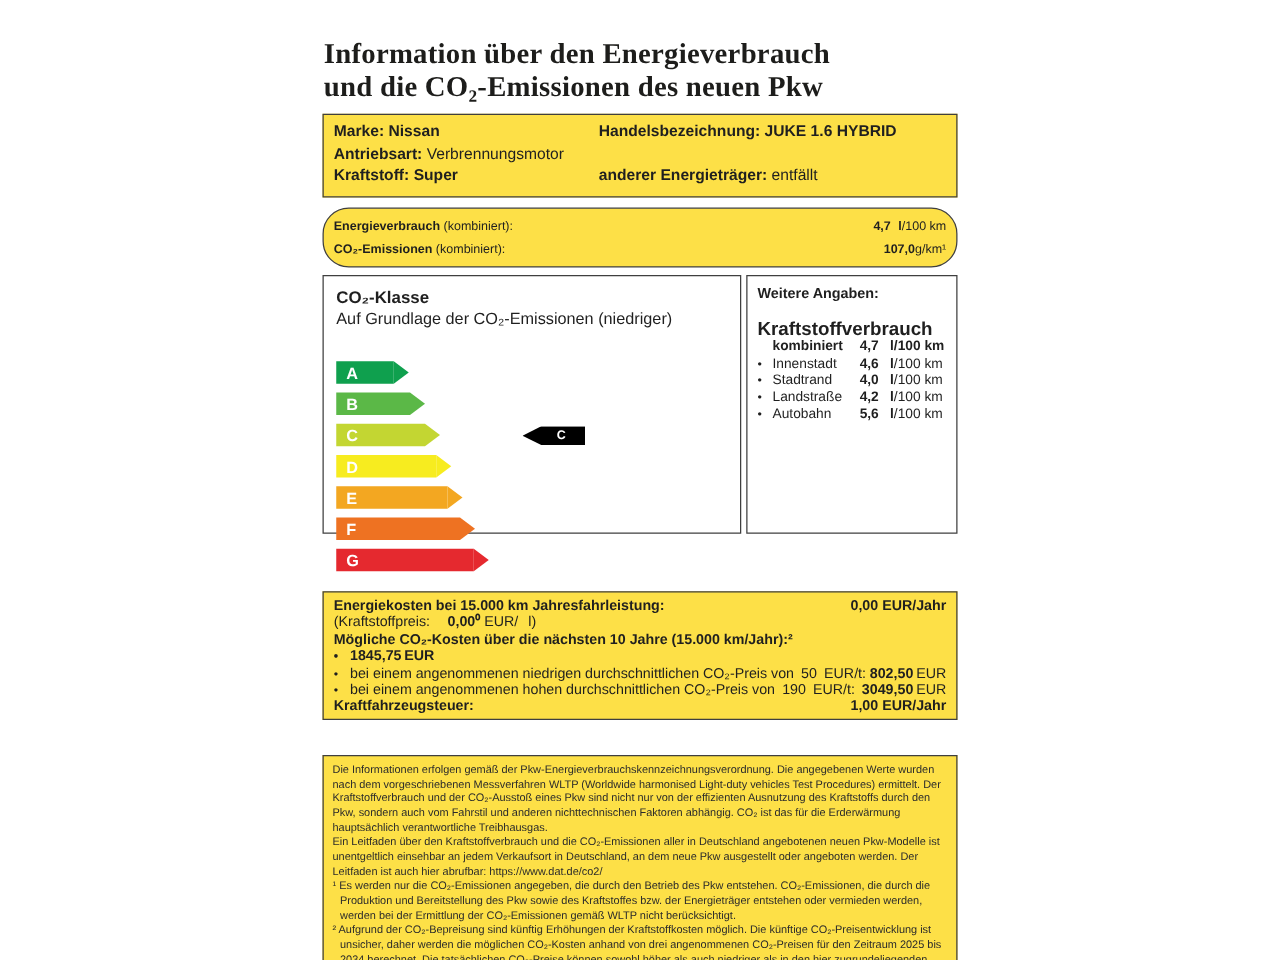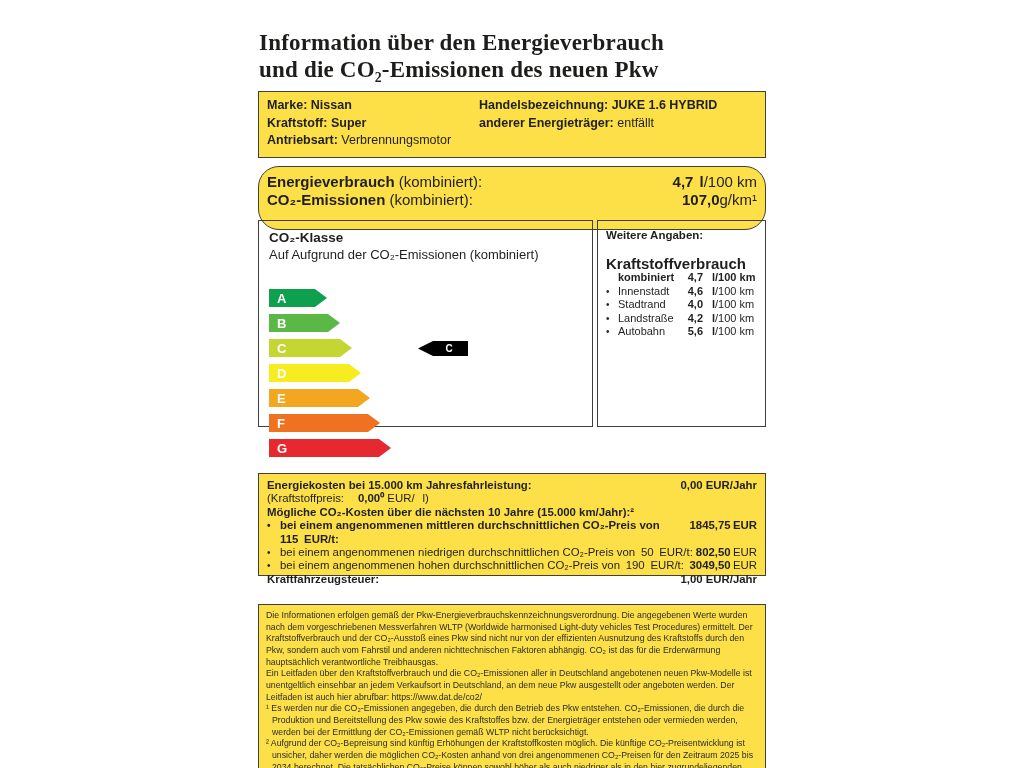--- a/index.html
+++ b/index.html
@@ -13,21 +13,21 @@
   .box { position:absolute; left:0; right:0; border:1.5px solid #3f3f3f; background:#fde047; }
 
   
   .box-vehicle { top:63px; height:67px; padding:5px 8px 4px 8px; font-size:12.5px; line-height:17.5px; }
   .vrow { display:flex; }
   .vcol1 { width:212px; }
   .vcol2 { flex:1; }
   b.lbl { font-weight:bold; }
 
   
-  .box-consumption { top:138px; height:64px; padding:6px 8px; font-size:15px; line-height:17.5px;border-radius:21px; }
+  .box-consumption { top:138px; height:48px; padding:6px 8px; font-size:10px; line-height:17.5px;border-radius:21px; }
   .crow { display:flex; align-items:baseline; }
   .crow .left { flex:1; }
   .unit-gap { display:inline-block; width:6px; }
 
   
   .class-section { position:absolute; top:192px; left:0; right:0; height:207px; display:flex; gap:4px; }
   .class-left { flex:1; border:1.5px solid #3f3f3f; padding:8px 10px; position:relative; }
   .class-left h2 { font-size:13.5px; font-weight:bold; line-height:17px; }
   .class-left .sub { font-size:13px; line-height:17px; font-weight:normal; }
   .bars { position:relative; margin-top:26px; }
@@ -82,43 +82,43 @@
       <div>Information über den Energieverbrauch</div>
       <div>und die CO₂-Emissionen des neuen Pkw</div>
     </div>
 
     <div class="box box-vehicle">
       <div class="vrow">
         <div class="vcol1"><b class="lbl">Marke:</b>&nbsp;<b>Nissan</b></div>
         <div class="vcol2"><b class="lbl">Handelsbezeichnung:</b>&nbsp;<b>JUKE 1.6 HYBRID</b></div>
       </div>
       <div class="vrow">
+        <div><b class="lbl">Antriebsart:</b>&nbsp;<span>Verbrennungsmotor</span></div>
+      </div>
+      <div class="vrow">
         <div class="vcol1"><b class="lbl">Kraftstoff:</b>&nbsp;<b>Super</b></div>
         <div class="vcol2"><b class="lbl">anderer Energieträger:</b>&nbsp;<span>entfällt</span></div>
-      </div>
-      <div class="vrow">
-        <div><b class="lbl">Antriebsart:</b>&nbsp;<span>Verbrennungsmotor</span></div>
       </div>
     </div>
 
     <div class="box box-consumption">
       <div class="crow">
         <span class="left"><b>Energieverbrauch</b><span> (kombiniert):</span></span>
         <span><b>4,7</b><span class="unit-gap"></span><b>l</b><span>/100 km</span></span>
       </div>
       <div class="crow">
         <span class="left"><b>CO₂-Emissionen</b><span> (kombiniert):</span></span>
         <span><b>107,0</b><span>g/km¹</span></span>
       </div>
     </div>
 
     <div class="class-section">
       <div class="class-left">
         <h2>CO₂-Klasse</h2>
-        <div class="sub">Auf Aufgrund der CO₂-Emissionen (kombiniert)</div>
+        <div class="sub">Auf Grundlage der CO₂-Emissionen (niedriger)</div>
         <div class="bars" id="bars">
           <div class="class-arrow" id="classArrow" style="top: 52px; background: rgb(0, 0, 0);">C</div>
         <div class="bar-row">
               <div class="bar-rect" style="width: 46px; background: rgb(15, 160, 78);">
                 <span class="bar-letter">A</span>
               </div>
               <div class="bar-tip" style="border-left-color: rgb(15, 160, 78);"></div>
             </div>
             <div class="bar-row">
               <div class="bar-rect" style="width: 59px; background: rgb(91, 184, 71);">
@@ -203,21 +203,20 @@
       </div>
       <div class="costrow">
         <span><span>(Kraftstoffpreis:</span><span class="sp"></span><b>0,00⁰</b>&nbsp;<span>EUR/</span><span class="sp2"></span><span>l)</span></span>
       </div>
       <div class="costrow">
         <span class="cl bold">Mögliche CO₂-Kosten über die nächsten 10 Jahre (15.000 km/Jahr):²</span>
       </div>
       <div id="costBullets">
           <div class="cost-bullet">
             <span class="blt bold">•</span>
-            <span class="bt bold">bei einem angenommenen mittleren durchschnittlichen CO₂-Preis von 115 EUR/t:</span>
             <span class="bv"><b>1845,75</b><span class="bold"> EUR</span></span>
           </div>
           <div class="cost-bullet">
             <span class="blt">•</span>
             <span class="bt">bei einem angenommenen niedrigen durchschnittlichen CO₂-Preis von 50 EUR/t:</span>
             <span class="bv"><b>802,50</b><span> EUR</span></span>
           </div>
           <div class="cost-bullet">
             <span class="blt">•</span>
             <span class="bt">bei einem angenommenen hohen durchschnittlichen CO₂-Preis von 190 EUR/t:</span>

